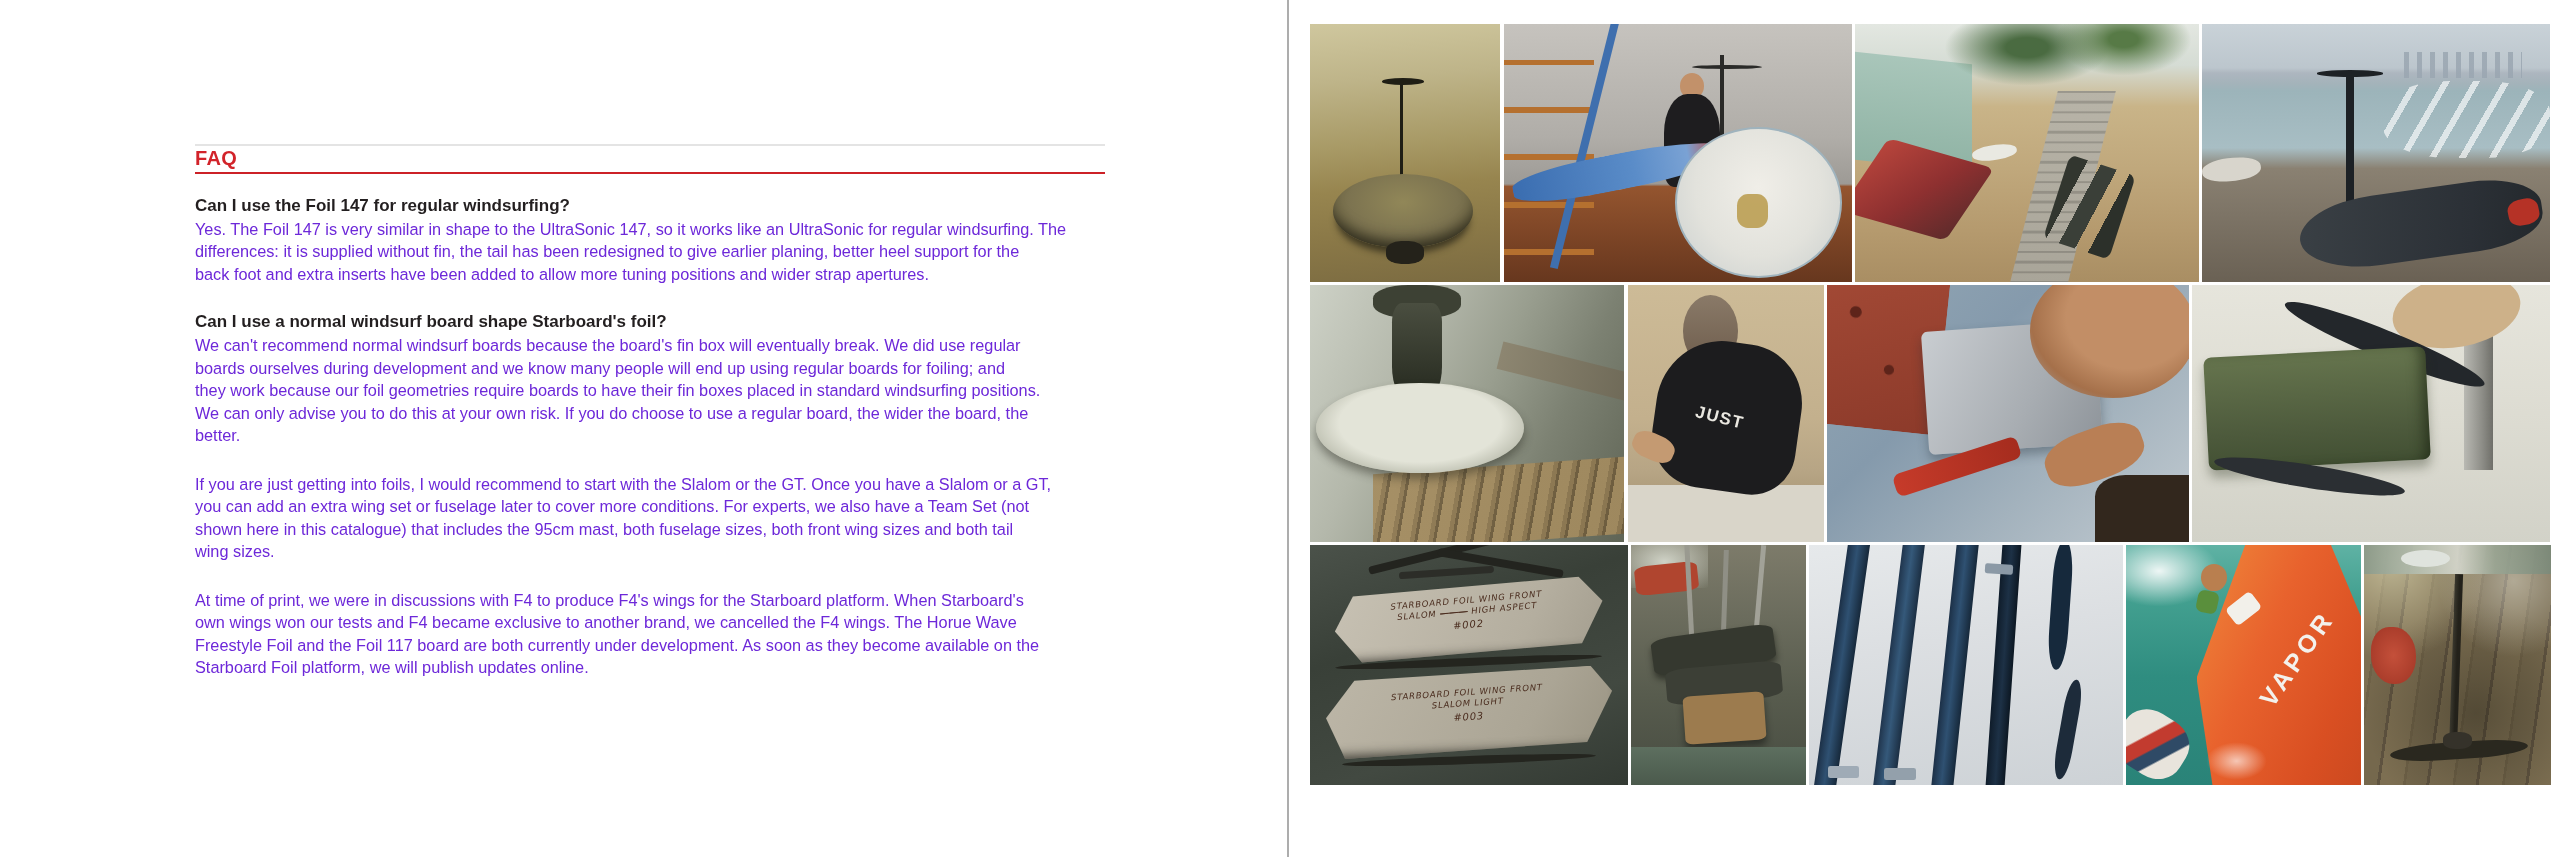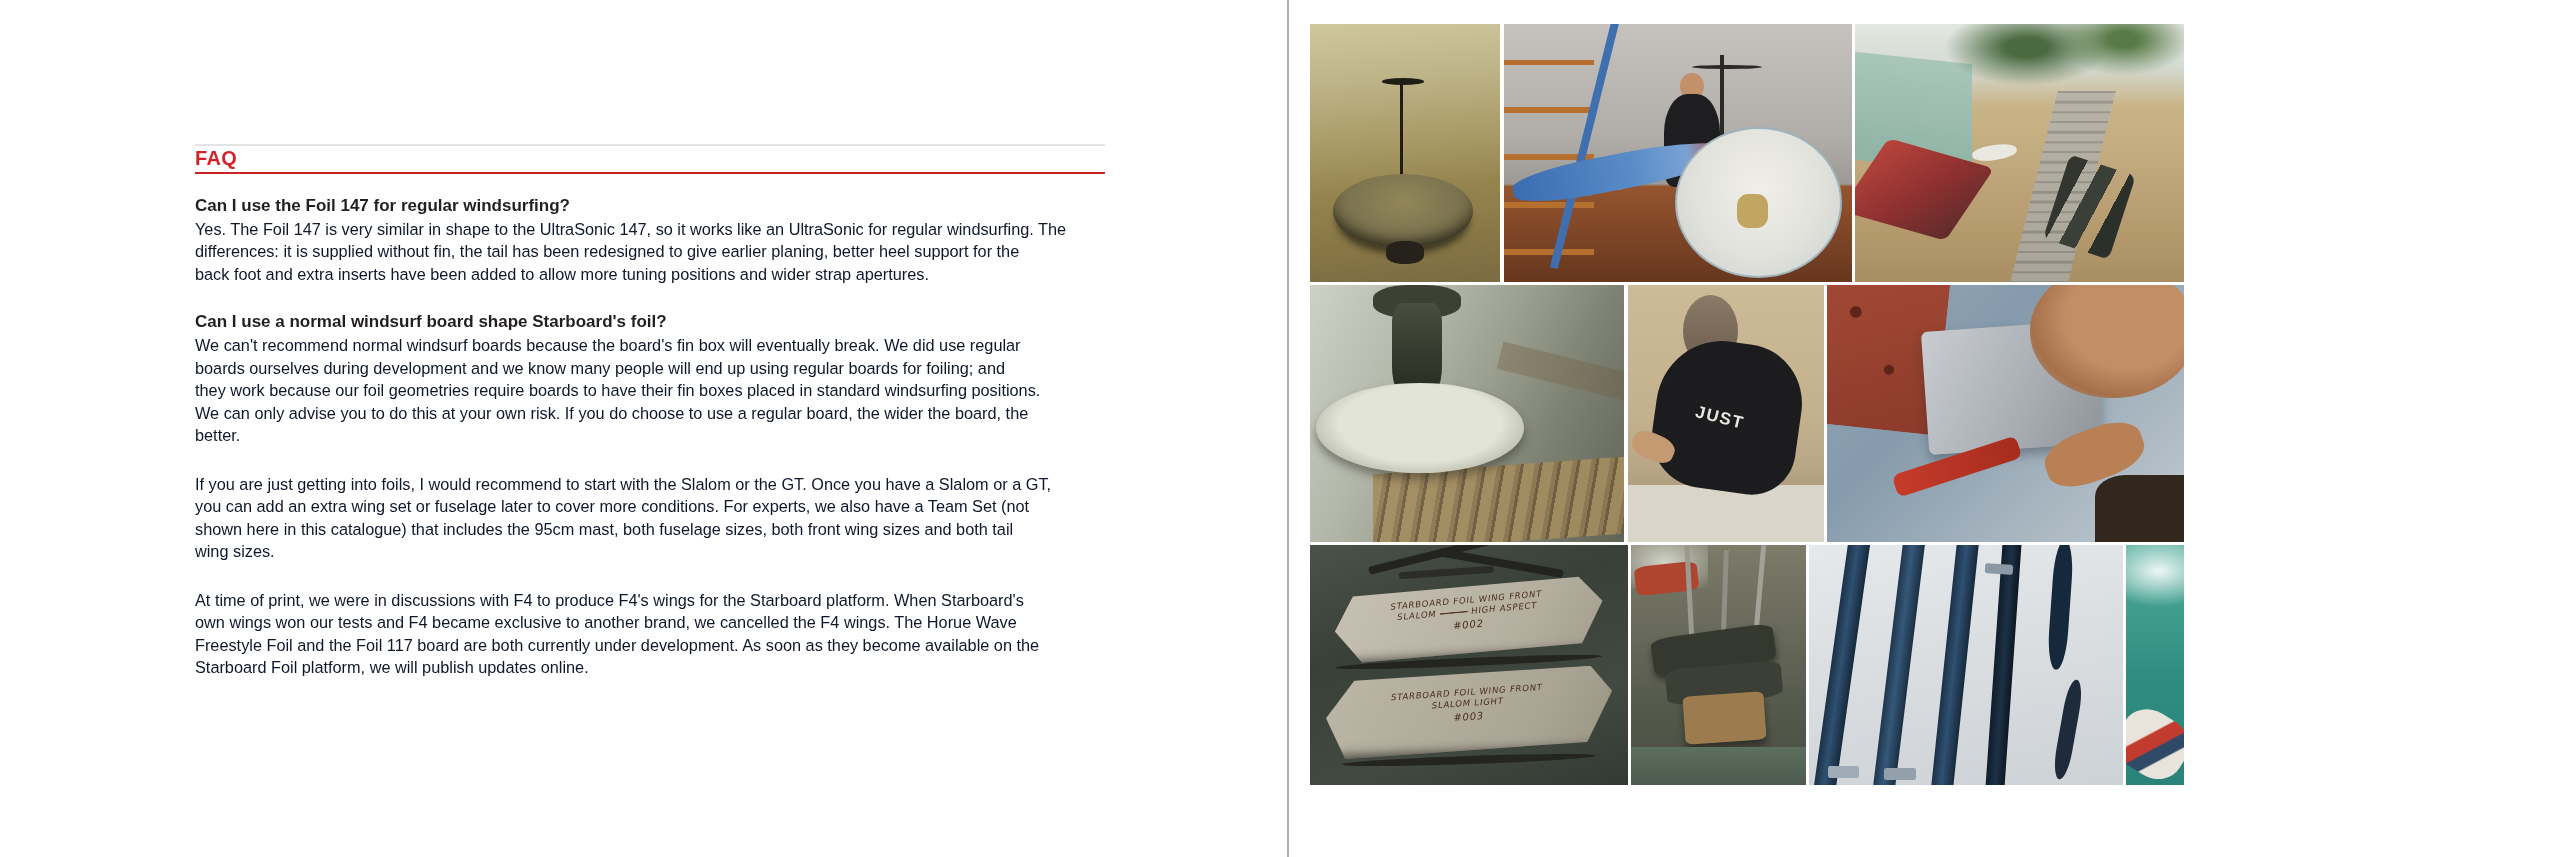--- a/index.html
+++ b/index.html
@@ -1,27 +1,27 @@
 <!DOCTYPE html>
 <html style="font-size:12.4px"><head>
 <meta charset="utf-8">
 <style>
   html,body{margin:0;padding:0;background:#ffffff;}
-  .spread{position:relative;width:2184px;height:858px;background:#ffffff;overflow:hidden;
+  .spread{position:relative;width:2576px;height:858px;background:#ffffff;overflow:hidden;
           font-family:"Liberation Sans",sans-serif;color:#231f20;}
   .abs{position:absolute;}
 
   
   .rule-gray{left:195px;top:144px;width:910px;height:1.5px;background:#e4e4e4;}
   .faq-title{left:195px;top:147px;width:310px;font-size:20px;font-weight:bold;
              letter-spacing:0.4px;color:#d2232a;line-height:23px;}
   .rule-red{left:195px;top:172px;width:910px;height:2.3px;background:#cc2127;}
   .faq-col{left:195px;top:195px;width:918px;}
   .faq-col h3{margin:0;font-size:17px;line-height:22px;font-weight:bold;color:#231f20;}
-  .faq-col p{margin:0.8px 0 26px 0;font-size:16.3px;line-height:22.5px;color:#0f172a;
+  .faq-col p{margin:0.8px 0 26px 0;font-size:16.3px;line-height:22.5px;color:#6d28d9;
              white-space:pre-line;}
 
   
   .divider{left:1287px;top:0;width:1.5px;height:858px;background:#adadad;}
 
   
   .tile{position:absolute;overflow:hidden;background:#888;}
   .tile .abs{position:absolute;}
 
   

